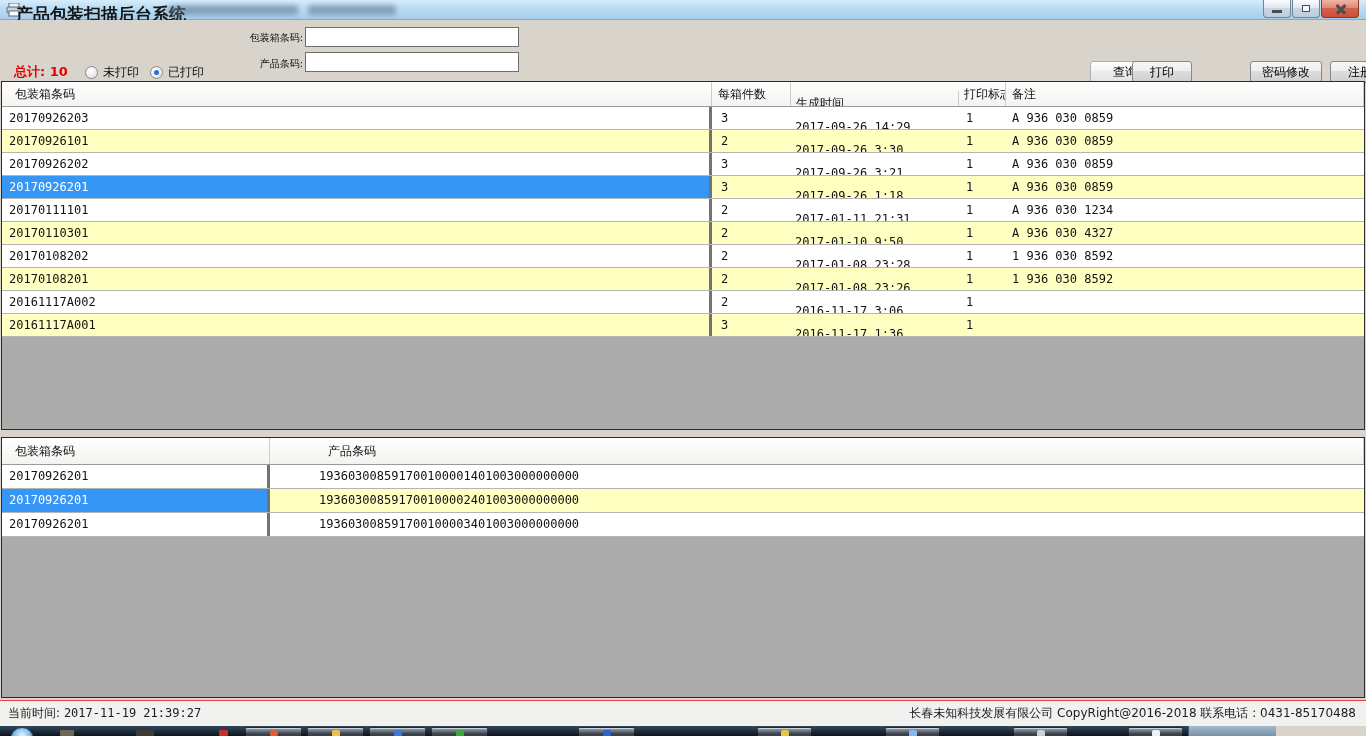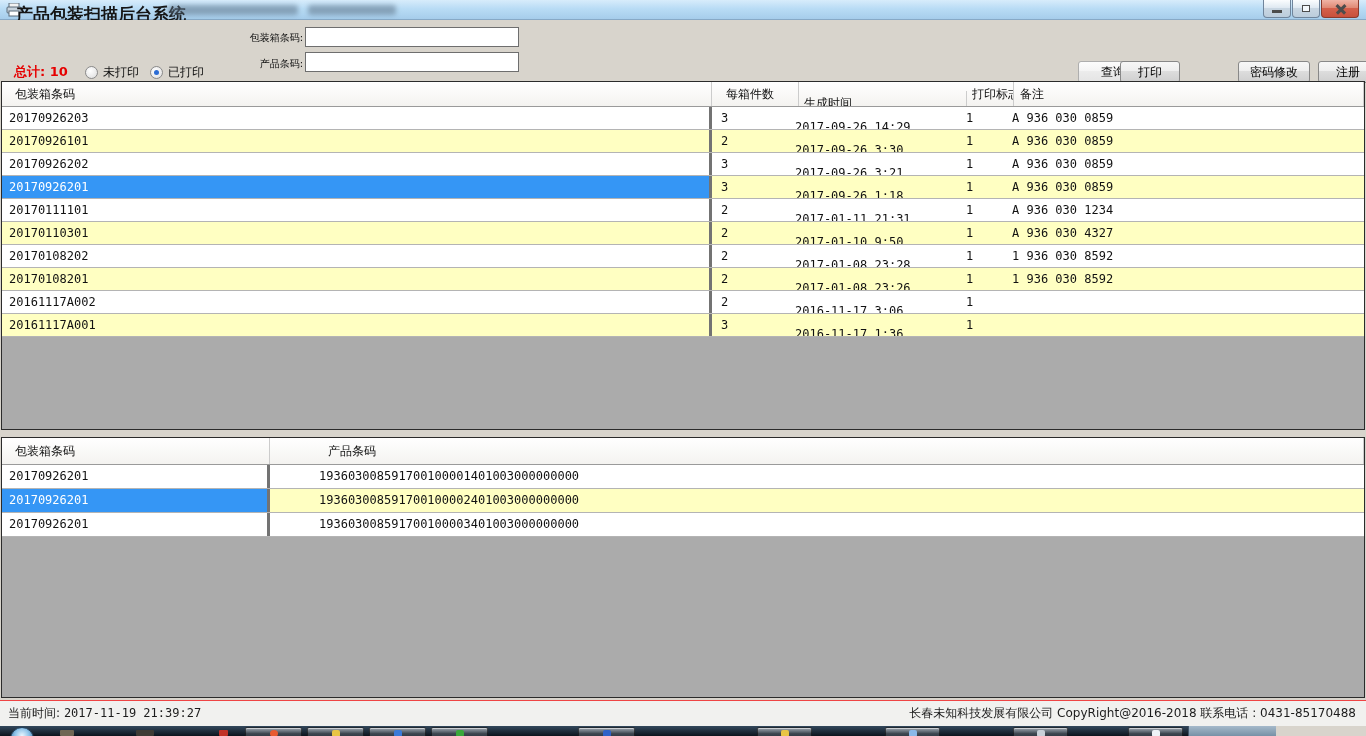--- a/index.html
+++ b/index.html
@@ -32,21 +32,21 @@
   
   .toolbar { position:absolute; left:0; top:20px; width:1366px; height:61px; background:#d8d4cc; }
   .total { position:absolute; left:14px; top:43px; font-weight:bold; color:#e60000; font-size:13px; }
   .radio-item { position:absolute; top:44px; display:flex; align-items:center; gap:5px; cursor:default; }
   .radio-circle { width:13px; height:13px; border-radius:50%; border:1px solid #8a8a8a;
     background:radial-gradient(circle at 40% 35%, #ffffff, #dcdcdc); position:relative; }
   .radio-circle.checked::after { content:""; position:absolute; left:3px; top:3px; width:5px; height:5px; border-radius:50%; background:#2b6cd4; }
   .field-label { position:absolute; left:215px; width:88px; text-align:right; font-size:10px; }
   .tb-input { position:absolute; left:305px; width:214px; height:20px; border:1px solid #6e6e6e; background:#fff; padding:0 3px; font-size:12px; }
   .tb-btn { position:absolute; top:41px; height:22px; border:1px solid #888; border-radius:3px;
-    background:linear-gradient(180deg,#f7f7f7,#eeeeee 45%,#dddddd 46%,#cfcfcf); font-size:12px; text-align:center; line-height:20px; cursor:default; }
+    background:linear-gradient(180deg,#f7f7f7,#eeeeee 45%,#dddddd 46%,#cfcfcf); font-size:12px; text-align:center; line-height:20px; cursor:default;margin-left:12px; }
   .tb-btn.flat { border-color:#aeaeae; background:linear-gradient(180deg,#fdfdfd,#f4f4f4 45%,#ececec 46%,#e4e4e4); }
 
   
   .grid { position:absolute; left:1px; width:1364px; background:#ababab; border:1px solid #2b2b2b; overflow:hidden; }
   .grid1 { top:81px; height:349px; }
   .grid2 { top:437px; height:261px; }
   .ghead { display:flex; background:linear-gradient(180deg,#ffffff,#f4f3f0); border-bottom:1px solid #9a9a9a; }
   .grid1 .ghead { height:25px; line-height:24px; }
   .grid2 .ghead { height:27px; line-height:26px; }
   .hcell { border-right:1px solid #cccccc; overflow:hidden; white-space:nowrap; }
@@ -58,21 +58,21 @@
   .c1 { border-right:3px solid #737373; }
   .row.selected .c1 { background:#3596f5; color:#fff; }
 
   
   .g1c1 { width:710px; padding-left:7px; }
   .g1c2 { width:79px;  padding-left:9px; }
   .g1c3 { width:168px; padding-left:4px;margin-top:9px; }
   .g1c4 { width:47px;  padding-left:7px; }
   .g1c5 { flex:1;      padding-left:6px; }
   .grid1 .hcell.g1c1 { padding-left:13px; }
-  .grid1 .hcell.g1c2 { padding-left:6px;margin-left:8px; }
+  .grid1 .hcell.g1c2 { padding-left:6px; }
   .grid1 .hcell.g1c3 { padding-left:5px; }
   .grid1 .hcell.g1c4 { padding-left:5px; }
   .grid1 .hcell.g1c5 { padding-left:6px; }
 
   
   .g2c1 { width:268px; padding-left:7px; }
   .g2c2 { flex:1; padding-left:5px;margin-left:44px; }
   .grid2 .hcell.g2c1 { padding-left:13px; }
   .grid2 .hcell.g2c2 { padding-left:14px; }
 

